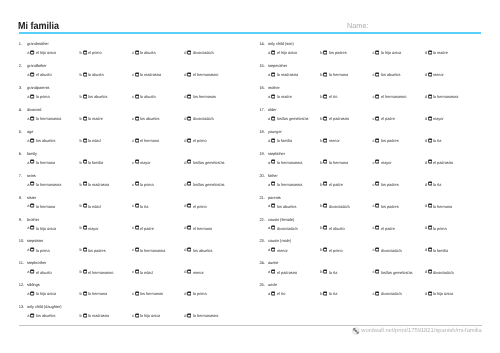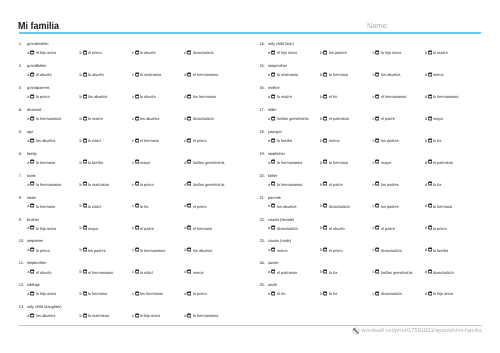--- a/index.html
+++ b/index.html
@@ -1,20 +1,20 @@
 <!DOCTYPE html>
 <html><head>
 <meta charset="utf-8">
 <style>
   html,body{margin:0;padding:0;}
   body{width:500px;height:353px;background:#fff;font-family:"Liberation Sans",sans-serif;color:#231f20;overflow:hidden;
        -webkit-font-smoothing:antialiased;text-rendering:geometricPrecision;}
   .page{position:relative;width:500px;height:299px;}
   .title{position:absolute;left:17.7px;top:20.6px;font-size:10.2px;line-height:11px;font-weight:bold;color:#1a1a1a;transform:scaleX(0.885);transform-origin:left top;}
-  .name{position:absolute;left:367px;top:21.6px;font-size:7.3px;line-height:8px;color:#adadad;}
+  .name{position:absolute;left:347px;top:21.6px;font-size:7.3px;line-height:8px;color:#adadad;}
   .rule{position:absolute;left:18.6px;top:31.8px;width:462.5px;height:2px;background:#59d0fa;}
   .cols{position:absolute;left:18.8px;top:41.3px;width:462.5px;display:flex;}
   .col{width:240.6px;flex:none;}
   .q{height:21.92px;}
   .qhead{display:flex;font-size:4px;line-height:5px;color:#262626;}
   .qnum{width:8.2px;flex:none;text-align:left;}
   .qprompt{display:inline-block;transform:scaleX(0.955);transform-origin:left center;}
   .opts{display:flex;padding-left:8.5px;margin-top:3.2px;}
   .opt{width:52.3px;flex:none;display:flex;align-items:center;font-size:4px;line-height:5px;}
   .olet{margin-right:0.7px;color:#2e2e2e;position:relative;top:0.6px;}

